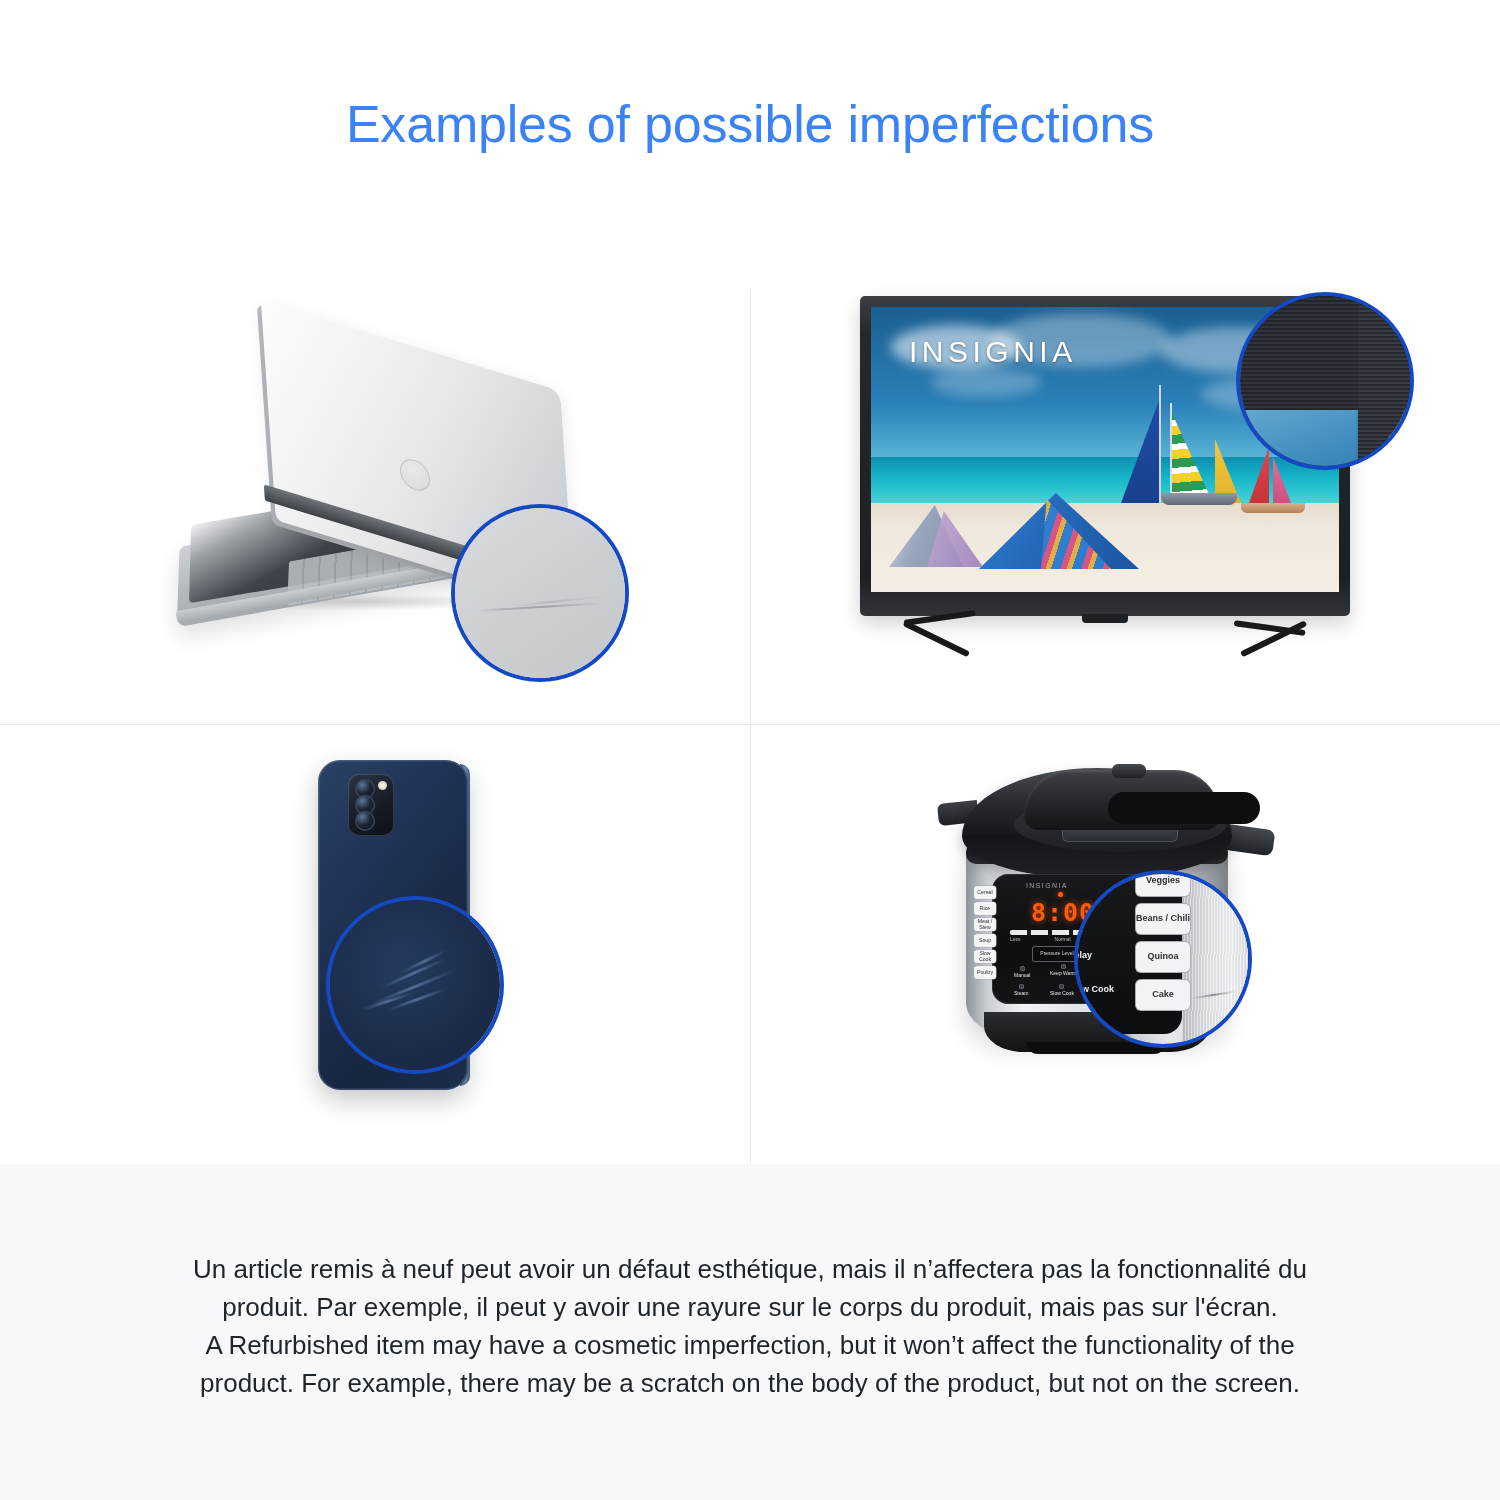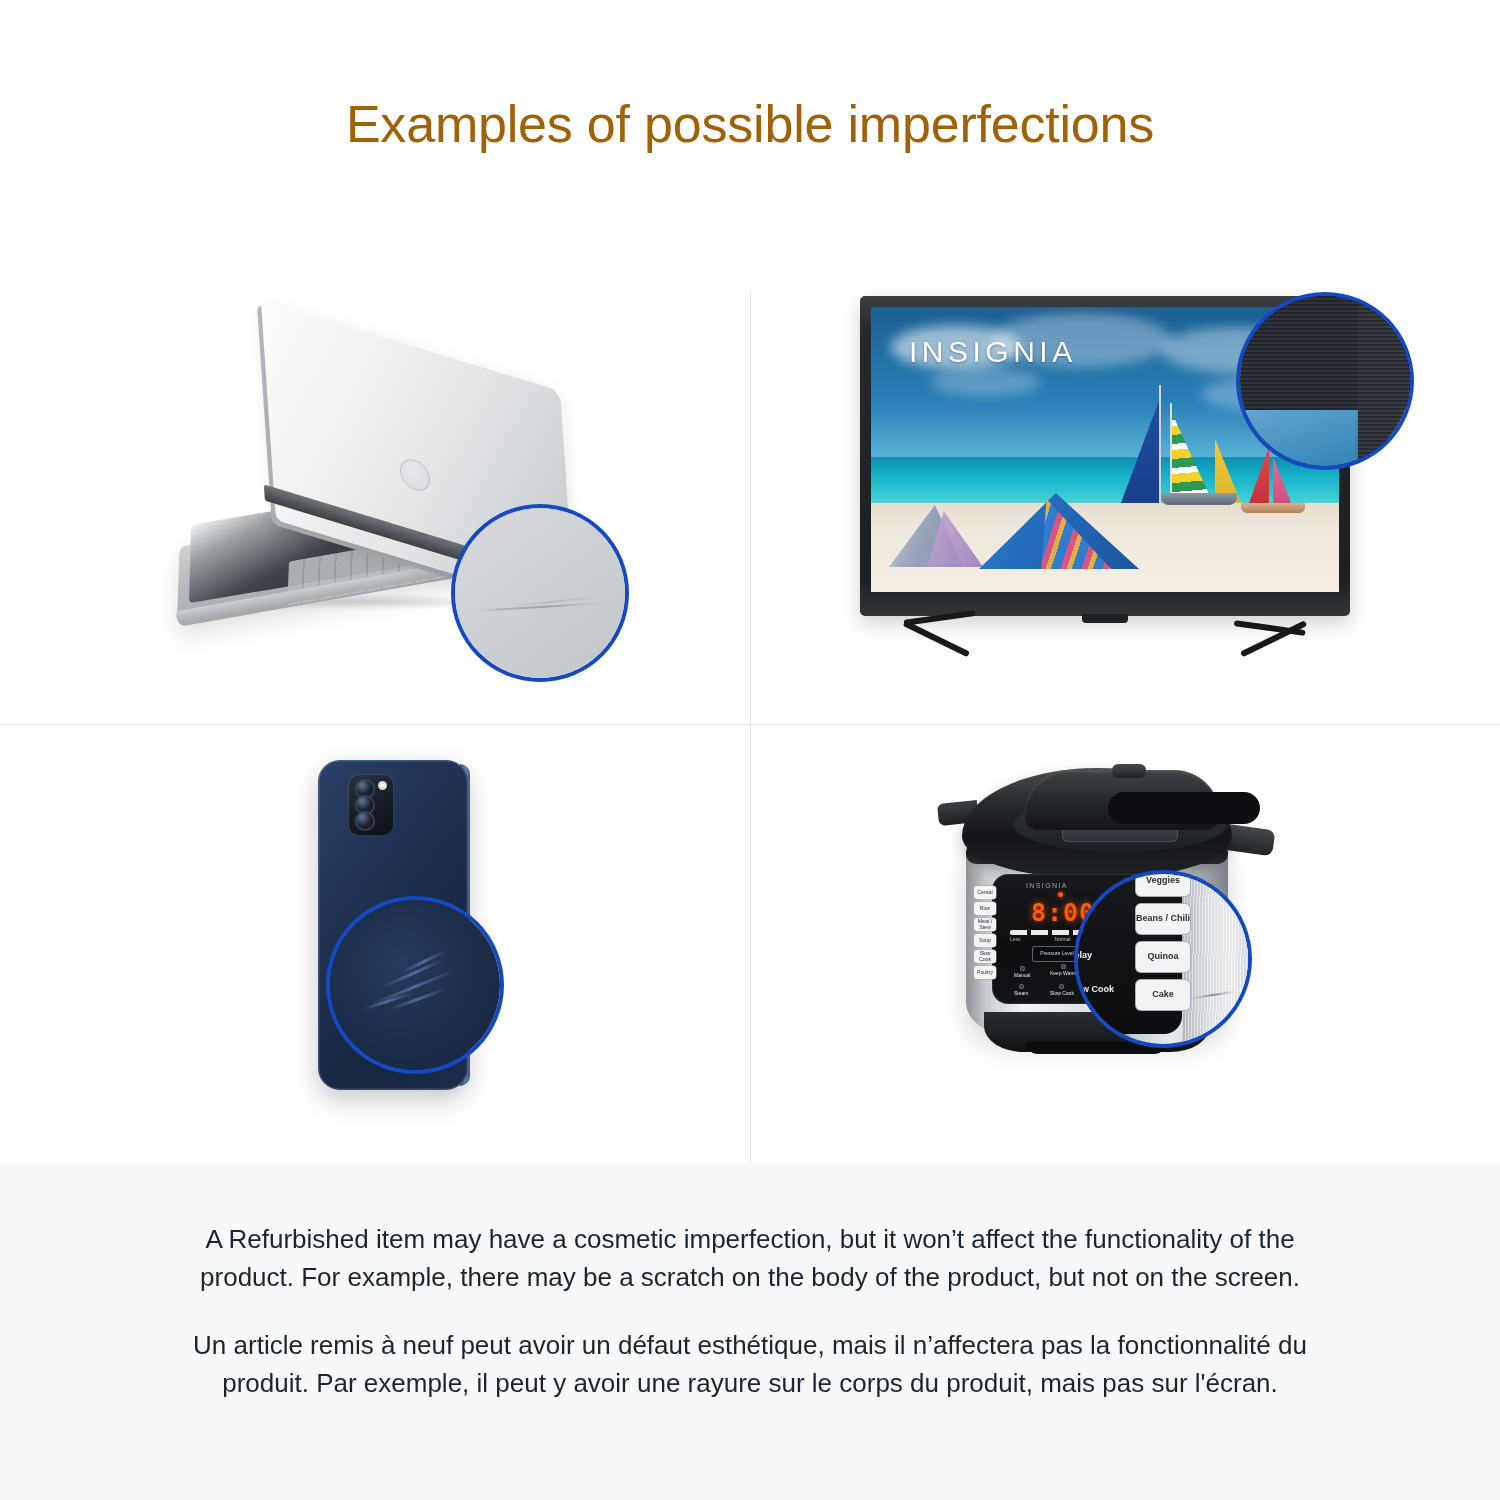--- a/index.html
+++ b/index.html
@@ -13,21 +13,21 @@
   }
   .page{position:relative;width:1500px;height:1500px;background:#fff;}
 
   
   .header{
     position:absolute;left:0;top:0;width:1500px;height:248px;
     display:flex;flex-direction:column;align-items:center;justify-content:center;
     gap:6px;
   }
   .title-line{
-    font-size:52px;line-height:66px;font-weight:400;color:#a16207;
+    font-size:52px;line-height:66px;font-weight:400;color:#3b82f6;
     letter-spacing:-0.2px;white-space:nowrap;text-align:center;
   }
 
   
   .grid{
     position:absolute;left:0;top:248px;width:1500px;height:916px;
   }
   .v-divider{
     position:absolute;left:750px;top:42px;width:1px;height:874px;
     background:#e3e7ee;
@@ -658,17 +658,17 @@
             <div class="mg-scratch"></div>
           </div>
 
         </div>
       </div>
     </div>
 
   </div>
 
   <div class="footer">
+    <div class="para para-fr">Un article remis à neuf peut avoir un défaut esthétique, mais il n’affectera pas la fonctionnalité du produit. Par exemple, il peut y avoir une rayure sur le corps du produit, mais pas sur l'écran.</div>
     <div class="para">A Refurbished item may have a cosmetic imperfection, but it won’t affect the functionality of the product. For example, there may be a scratch on the body of the product, but not on the screen.</div>
-    <div class="para para-fr">Un article remis à neuf peut avoir un défaut esthétique, mais il n’affectera pas la fonctionnalité du produit. Par exemple, il peut y avoir une rayure sur le corps du produit, mais pas sur l'écran.</div>
   </div>
 
 </div>
 
 </body></html>

